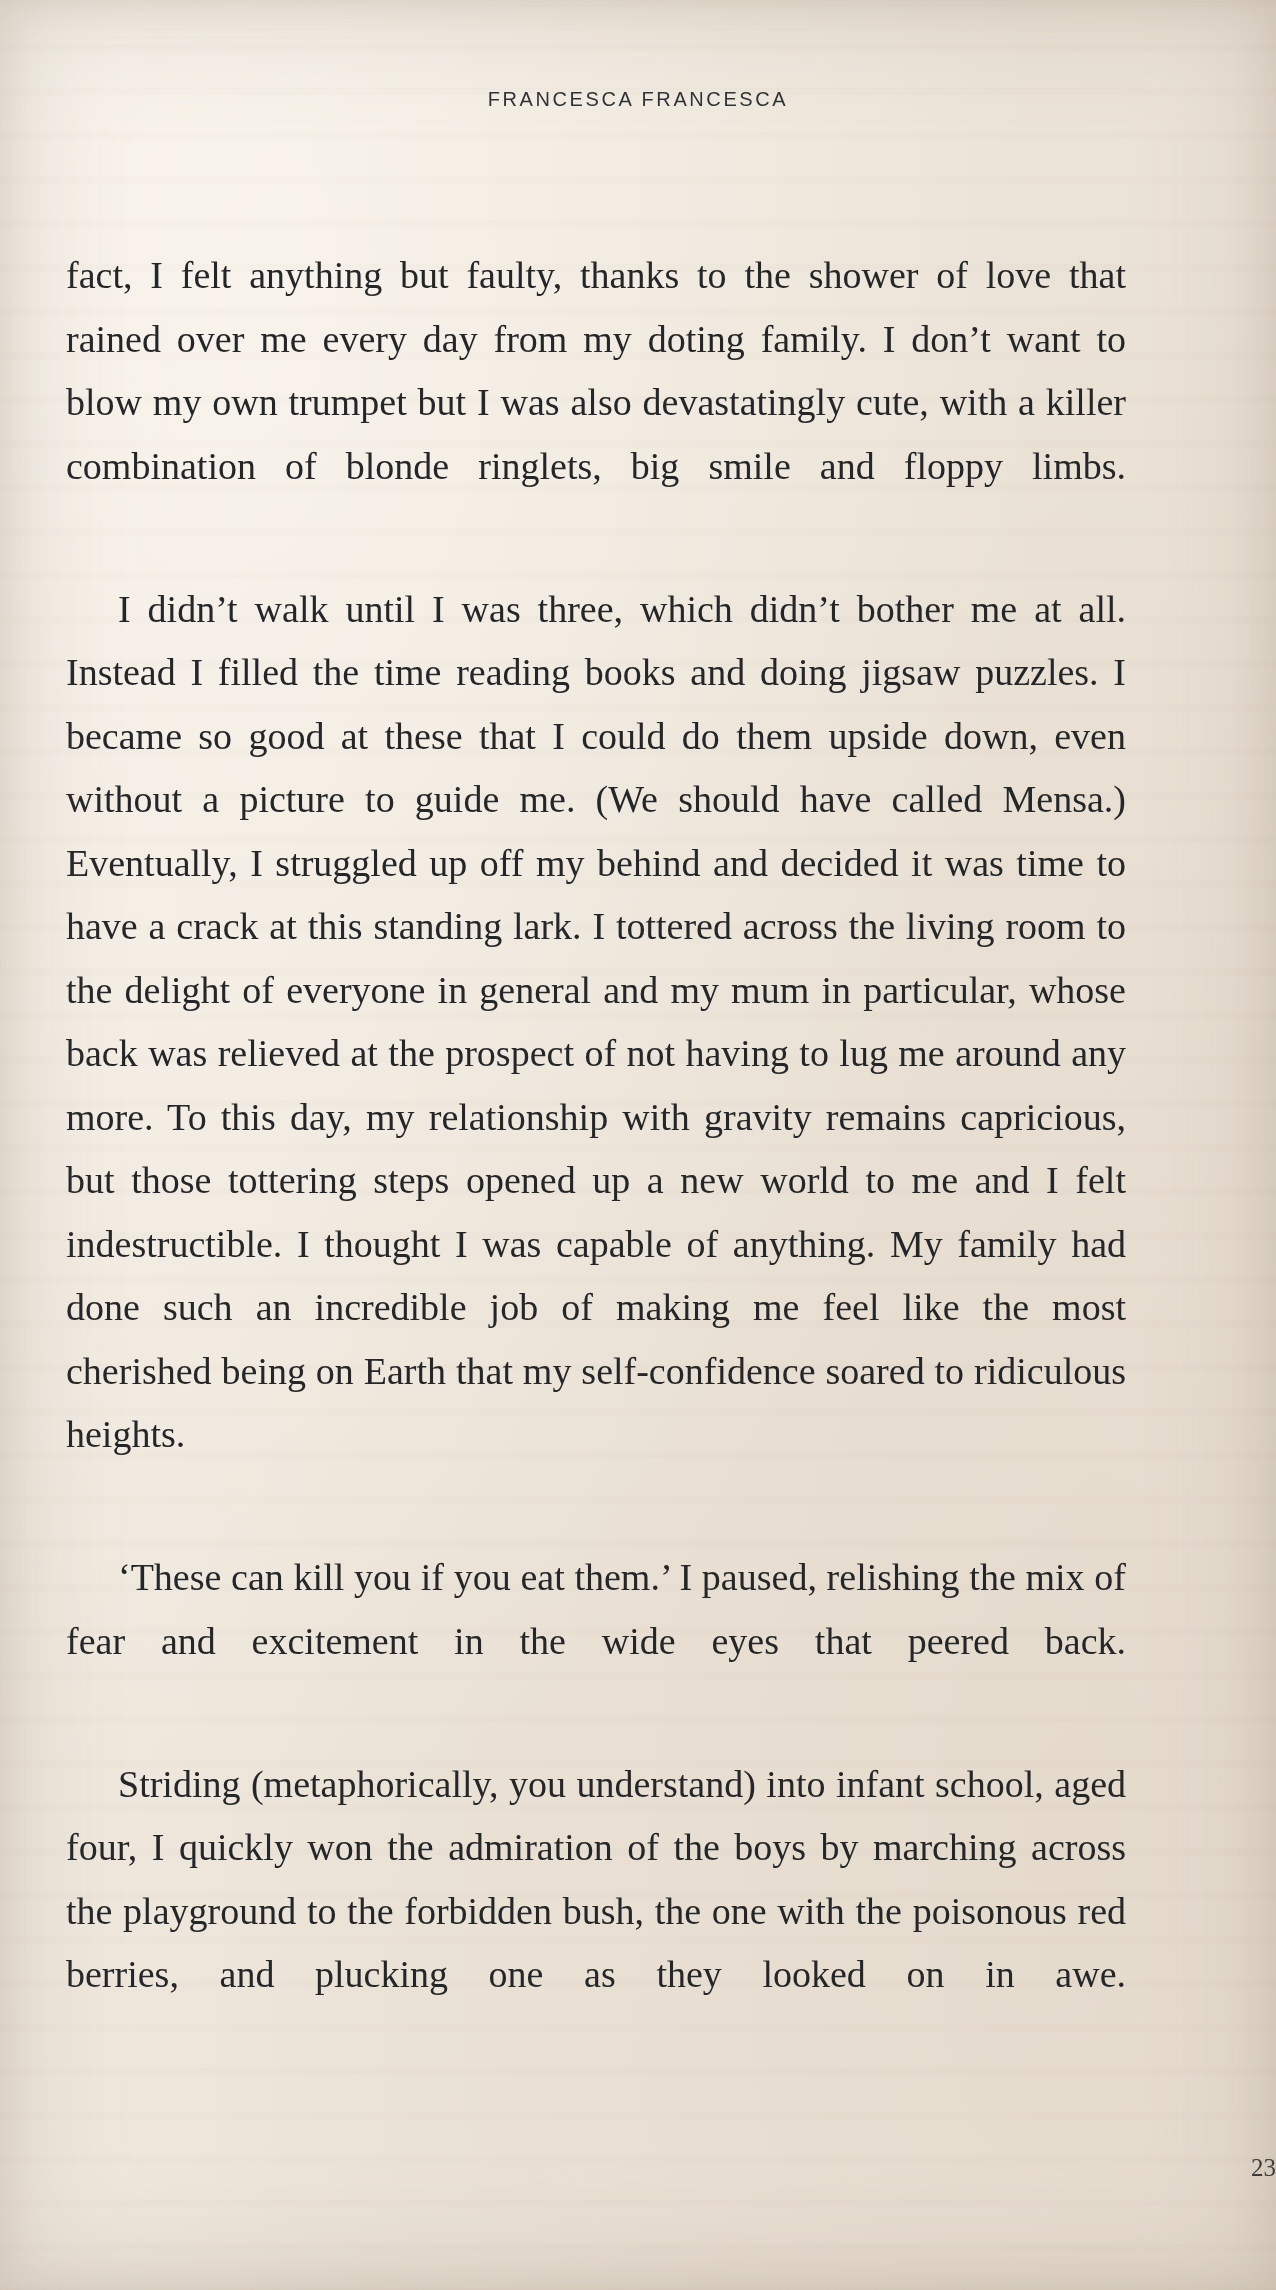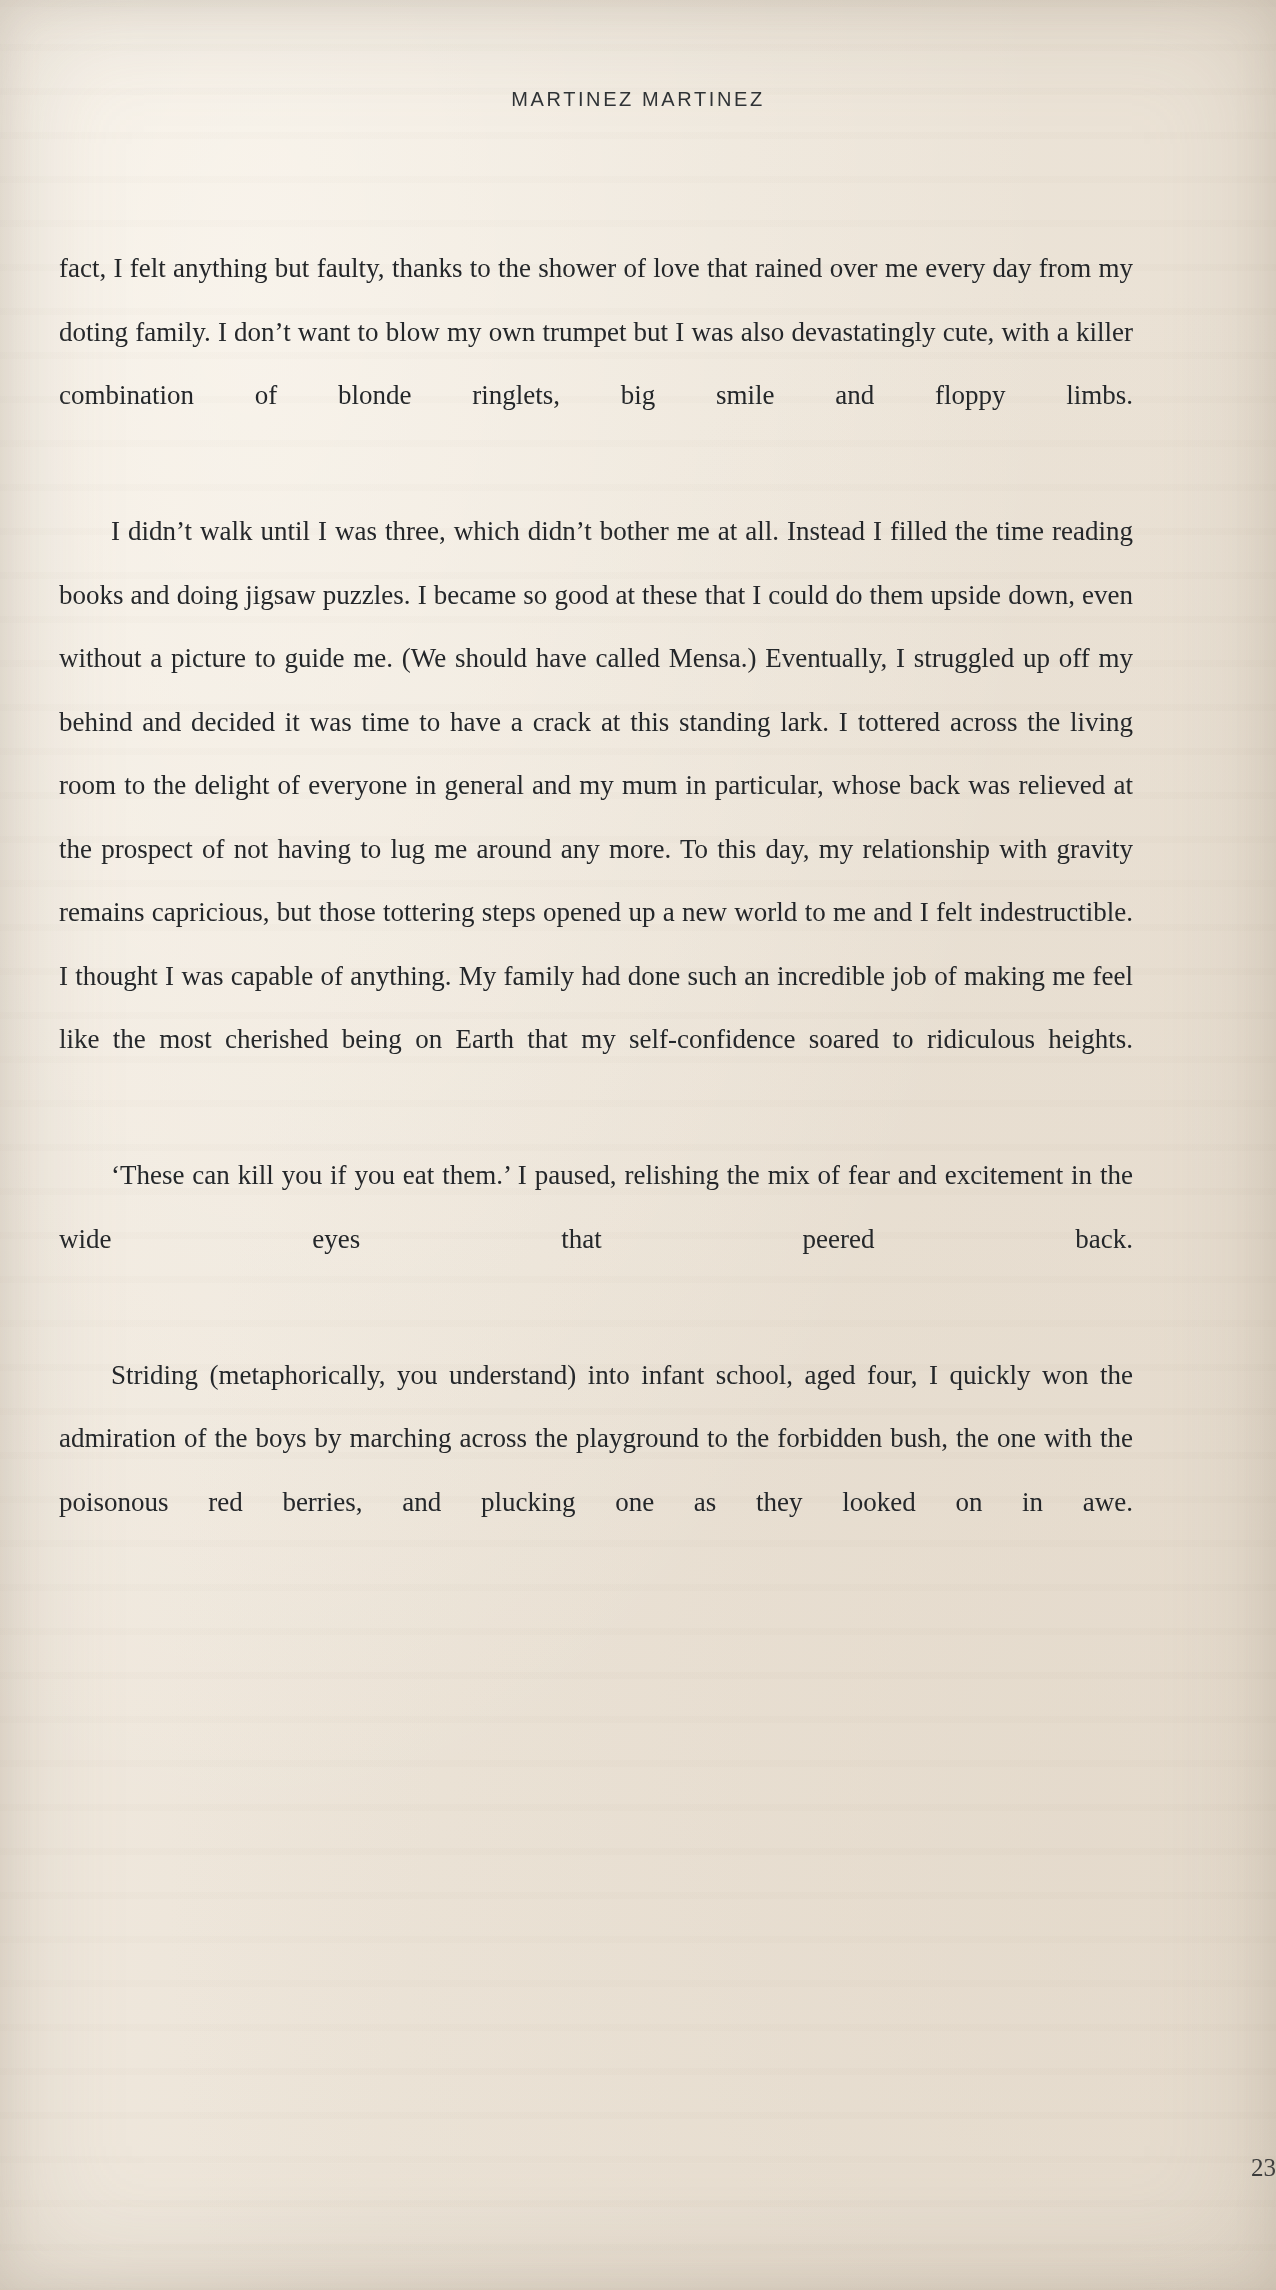--- a/index.html
+++ b/index.html
@@ -58,22 +58,22 @@
 
   .textblock {
     position: absolute;
     top: 228px;
     left: 50px;
     width: 1092px;
     z-index: 3;
   }
 
   p.para {
-    margin: 9px;
-    font-size: 27px;
+    margin: 16px;
+    font-size: 38px;
     line-height: 63.5px;
     text-align: justify;
     text-justify: inter-word;
     color: #24272a;
     -webkit-font-smoothing: antialiased;
   }
   p.para.indent {
     text-indent: 52px;
   }
   p.para + p.para {
@@ -106,21 +106,21 @@
     z-index: 4;
     box-shadow: inset 0 0 120px rgba(150,135,115,0.30),
                 inset 0 0 40px rgba(160,145,125,0.18);
   }
 </style>
 </head>
 <body>
 
 <div class="page">
 
-  <div class="running-head">MARTINEZ MARTINEZ</div>
+  <div class="running-head">FRANCESCA FRANCESCA</div>
 
   <div class="textblock">
     <p class="para">fact, I felt anything but faulty, thanks to the shower of love that rained over me every day from my doting family. I don’t want to blow my own trumpet but I was also devastatingly cute, with a killer combination of blonde ringlets, big smile and floppy limbs.</p>
     <p class="para indent">I didn’t walk until I was three, which didn’t bother me at all. Instead I filled the time reading books and doing jigsaw puzzles. I became so good at these that I could do them upside down, even without a picture to guide me. (We should have called Mensa.) Eventually, I struggled up off my behind and decided it was time to have a crack at this standing lark. I tottered across the living room to the delight of everyone in general and my mum in particular, whose back was relieved at the prospect of not having to lug me around any more. To this day, my relationship with gravity remains capricious, but those tottering steps opened up a new world to me and I felt indestructible. I thought I was capable of anything. My family had done such an incredible job of making me feel like the most cherished being on Earth that my self-confidence soared to ridiculous heights.</p>
     <p class="para indent">‘These can kill you if you eat them.’ I paused, relishing the mix of fear and excitement in the wide eyes that peered back.</p>
     <p class="para indent">Striding (metaphorically, you understand) into infant school, aged four, I quickly won the admiration of the boys by marching across the playground to the forbidden bush, the one with the poisonous red berries, and plucking one as they looked on in awe.</p>
   </div>
 
   <div class="folio">23</div>
 

